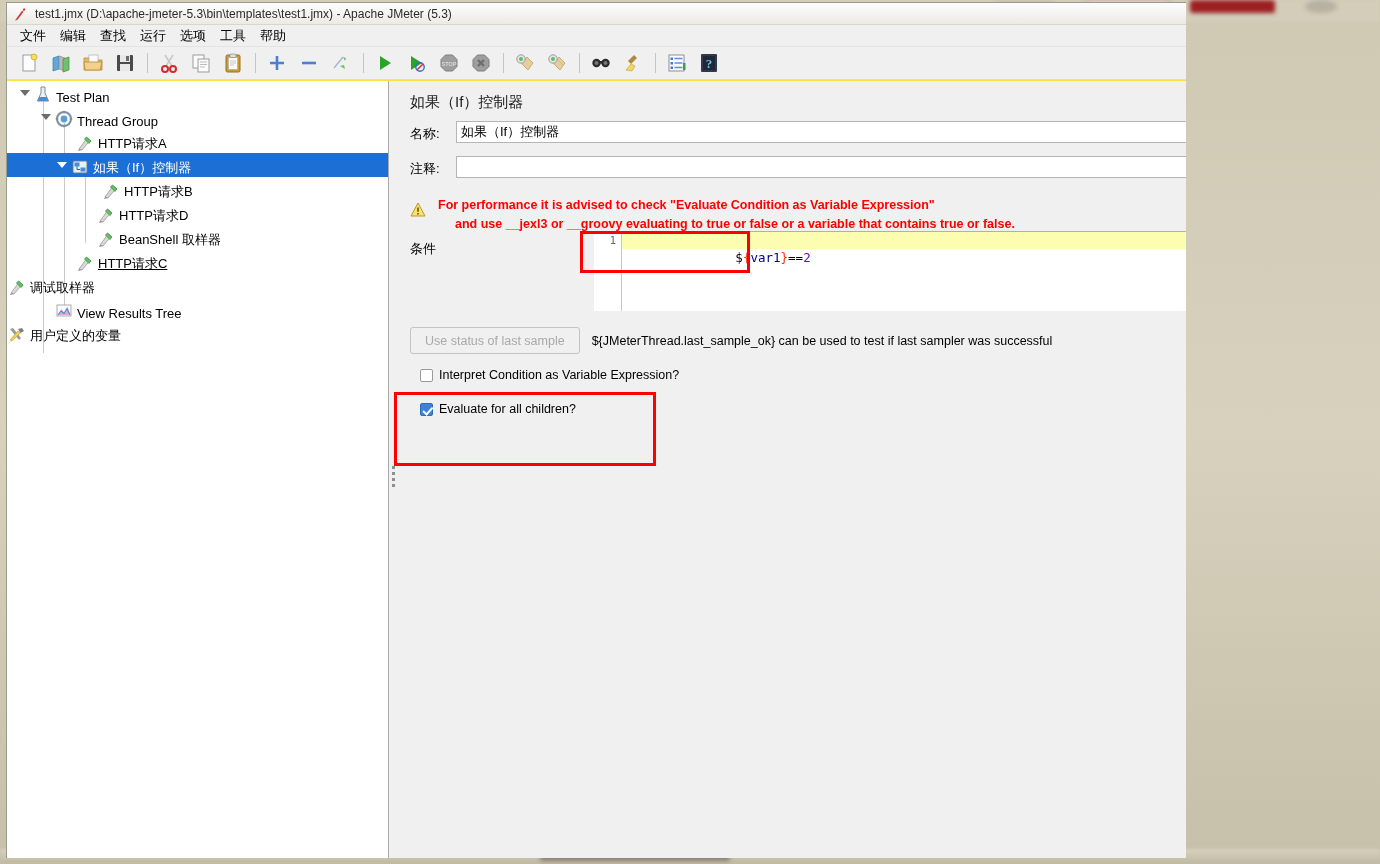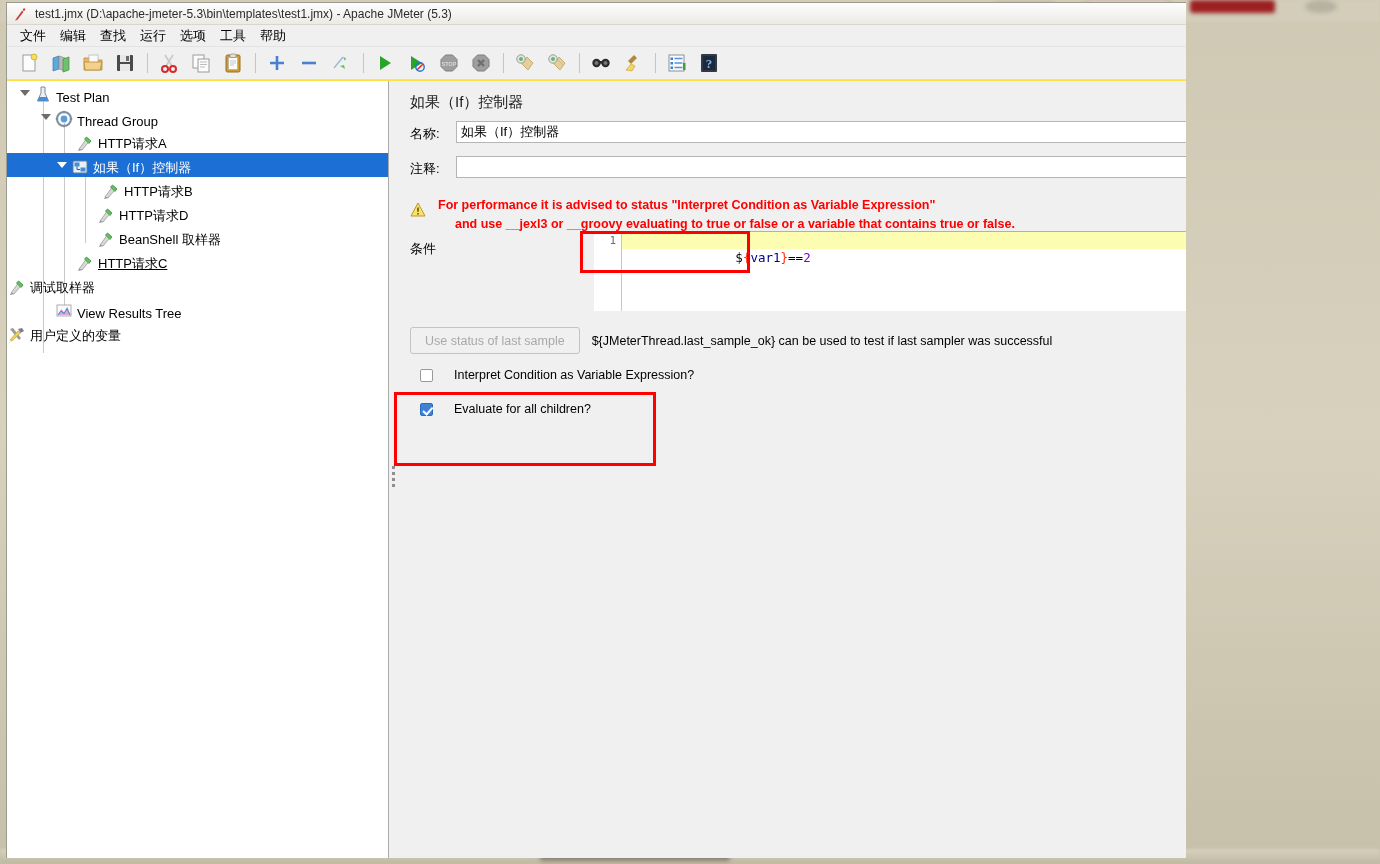--- a/index.html
+++ b/index.html
@@ -182,21 +182,21 @@
   .status-row { position:absolute; left:12px; top:246px; display:flex; align-items:center; }
   .jbtn {
     height:27px; padding:0 14px;
     background:#f0f0f0;
     border:1px solid #c3c3c3; border-radius:3px;
     font-size:12.5px; color:#a9a9a9;
     display:flex; align-items:center;
   }
   .status-hint { margin-left:12px; font-size:12.5px; color:#000; white-space:nowrap; }
 
-  .cbrow { position:absolute; display:flex; align-items:center;gap:15px; }
+  .cbrow { position:absolute; display:flex; align-items:center; }
   .cbox {
     width:13px; height:13px; flex:0 0 13px;
     background:#ffffff; border:1px solid #9a9a9a; border-radius:2px;
     margin-right:6px; position:relative;
   }
   .cbox.on { background:#3b82d8; border-color:#2d6cba; }
   .cbox.on::after {
     content:""; position:absolute;
     left:3.5px; top:1px; width:4px; height:7.5px;
     border:solid #ffffff; border-width:0 2px 2px 0;
@@ -586,21 +586,21 @@
 
         <div class="warn-block">
           <span class="warn-icon">
             <svg width="16" height="15" viewBox="0 0 16 15">
               <path d="M8 1 L15 14 H1 Z" fill="#fbe26b" stroke="#b99a23" stroke-width="1"></path>
               <path d="M8 5.5 v4.2" stroke="#5a4a10" stroke-width="1.5"></path>
               <circle cx="8" cy="11.8" r="0.9" fill="#5a4a10"></circle>
             </svg>
           </span>
           <div class="warn-text">
-            <div>For performance it is advised to status "Interpret Condition as Variable Expression"</div>
+            <div>For performance it is advised to check "Evaluate Condition as Variable Expression"</div>
             <div class="ind">and use __jexl3 or __groovy evaluating to true or false or a variable that contains true or false.</div>
           </div>
         </div>
 
         <div class="cond-label">条件</div>
         <div class="cond-editor">
           <div class="gutter">
             <span>1</span>
           </div>
           <div class="codearea">

